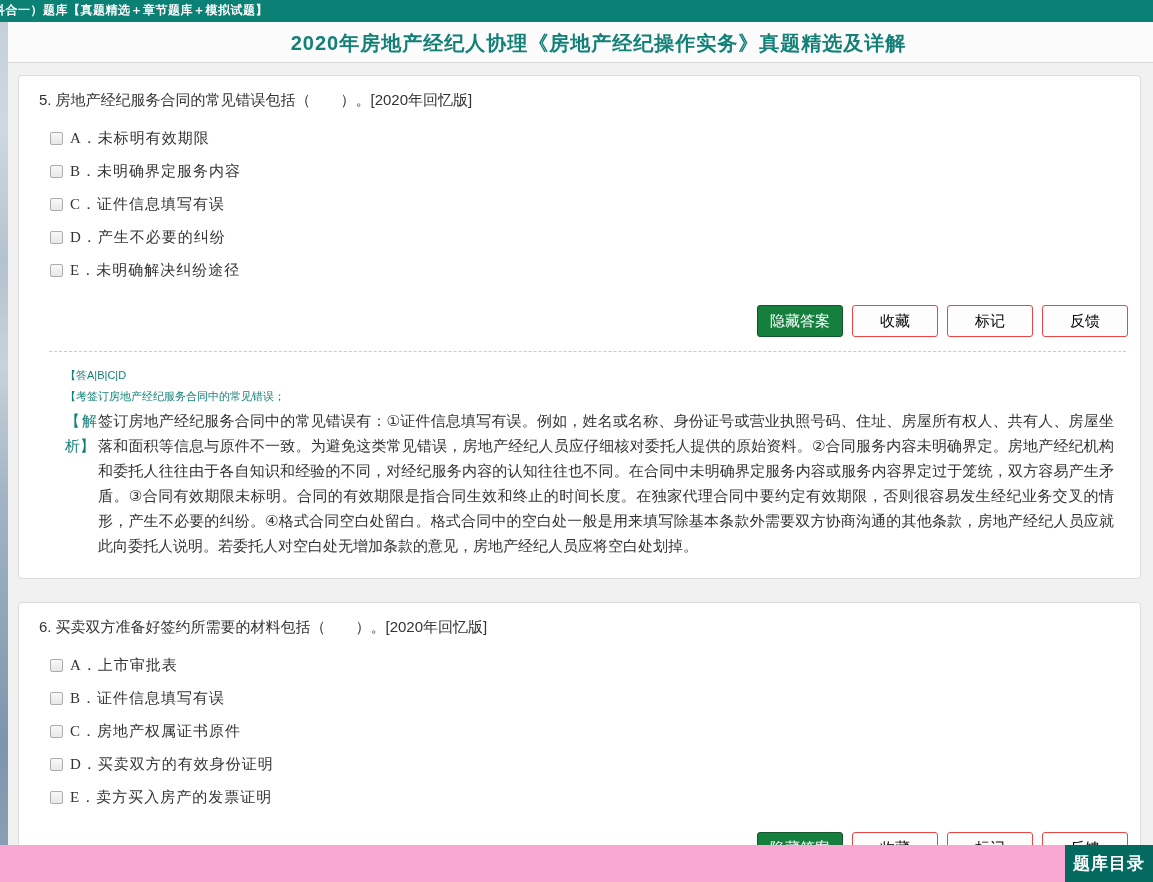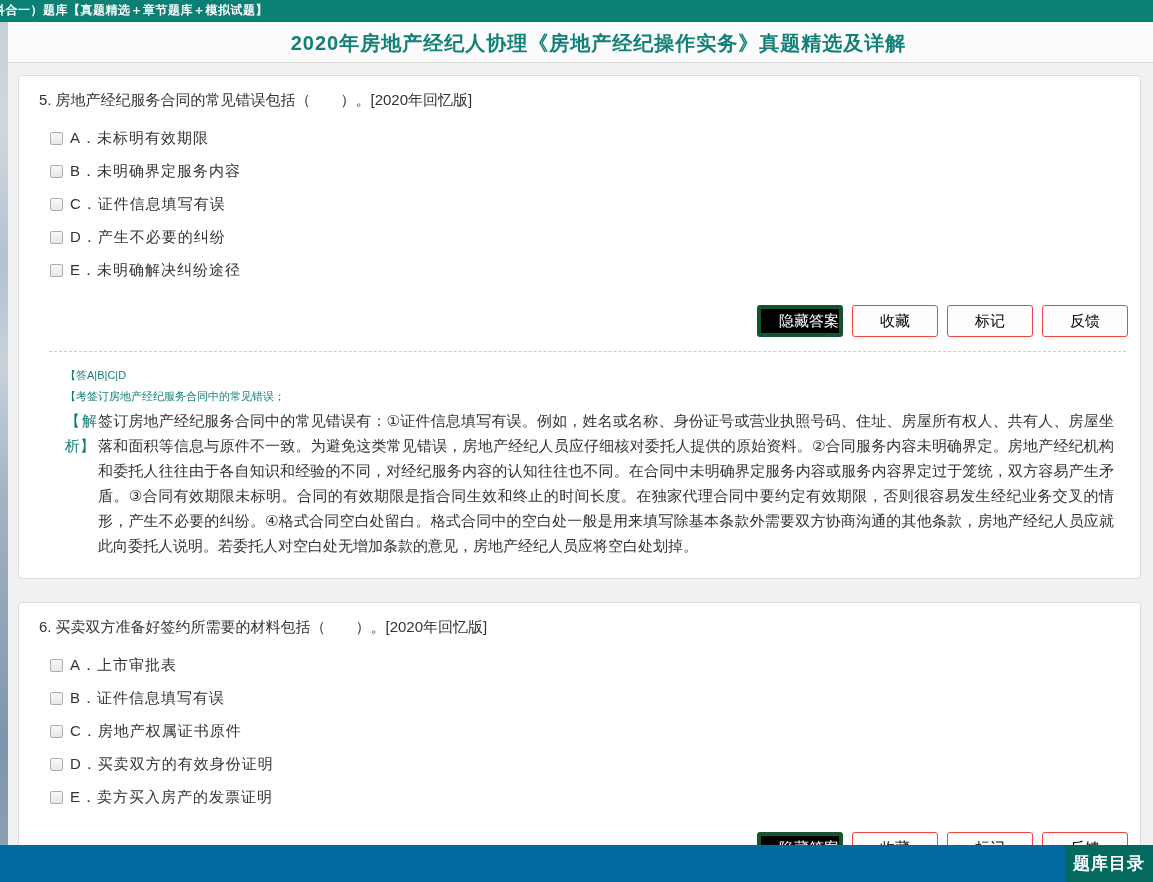--- a/index.html
+++ b/index.html
@@ -44,21 +44,21 @@
   .content { padding: 12px 12px 0 10px; }
 
   .card {
     background: #fff; border: 1px solid #dcdcdc; border-radius: 4px;
     padding: 13px 12px 20px 20px; margin-bottom: 23px;
     color: #333;
   }
   .stem { font-size: 15px; line-height: 21px; color: #333; }
   .qnum { margin-right: 4px; }
 
-  .options { margin: 12px 0 0 11px; }
+  .options { margin: 12px 0 0 11px; font-family: Liberation Serif, serif; }
   .option {
     display: flex; align-items: center; height: 33px; cursor: pointer;
     font-size: 15px; color: #333;
   }
   .checkbox {
     width: 13px; height: 13px; flex: 0 0 13px;
     border: 1px solid #adadad; border-radius: 2px;
     background: linear-gradient(180deg, #f9f9f9, #e7e7e7);
     margin-right: 7px;
   }
@@ -67,21 +67,21 @@
   .btn-row {
     display: flex; justify-content: flex-end; gap: 9px;
     margin-top: 18px; padding-right: 0;
   }
   .act-btn {
     width: 86px; height: 32px; font-size: 15px; cursor: pointer;
     font-family: inherit; border-radius: 3px;
     background: #fdfdfd; color: #000000; border: 1px solid #ef4444;
   }
   .act-btn.primary {
-    background: #000000; color: #fff; border: 4px solid #14532d; text-align: right;
+    background: #15803d; color: #fff; border: 1px solid #14532d;
   }
 
   .answer-sep { border-top: 1px dashed #cbcbcb; margin: 14px 2px 13px 10px; }
 
   .answer { margin-left: 26px; padding-right: 14px; }
   .ans-line { font-size: 11px; line-height: 21px; color: #128077; }
   .ans-line .lab, .ans-line .val { color: #128077; }
 
   .analysis {
     position: relative; padding-left: 33px; margin-top: 1px;
@@ -90,21 +90,21 @@
   }
   .ana-label {
     position: absolute; left: 0; top: 0; width: 32px;
     color: #128077; word-break: break-all; line-height: 25px;
   }
   .ana-text .u { text-underline-offset: 3px; }
 
   
   .bottom-bar {
     position: absolute; bottom: 0; left: 0; right: 0; height: 37px;
-    background: #0369a1; z-index: 40;
+    background: #f9a8d4; z-index: 40;
   }
   .catalog-btn {
     position: absolute; right: 0; top: 0; width: 88px; height: 37px;
     background: #046a5f; color: #fff; font-size: 17px; font-weight: bold;
     line-height: 37px; text-align: center; cursor: pointer;
     letter-spacing: 1px;
   }
 </style>
 </head>
 <body>

